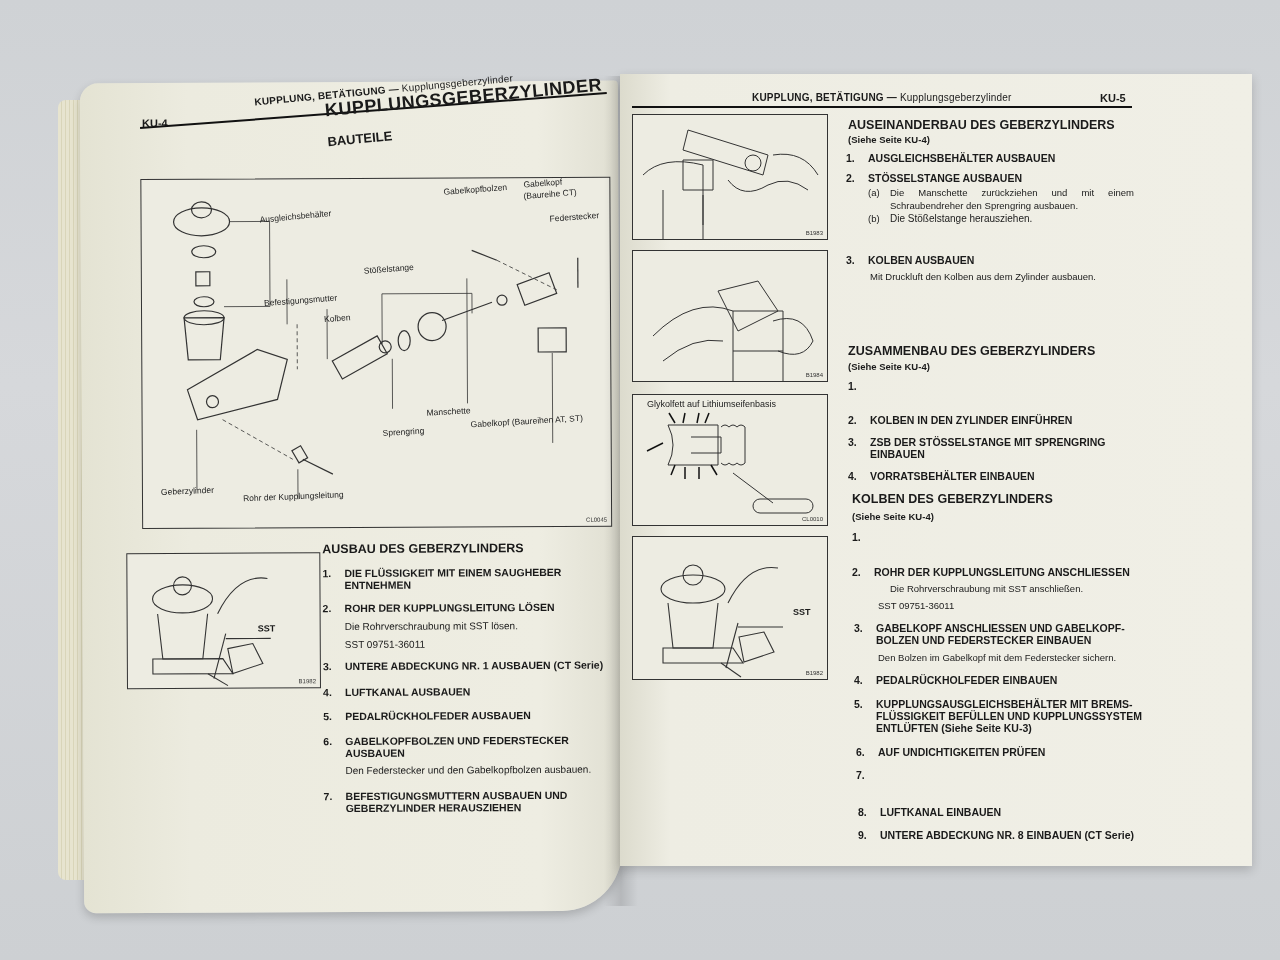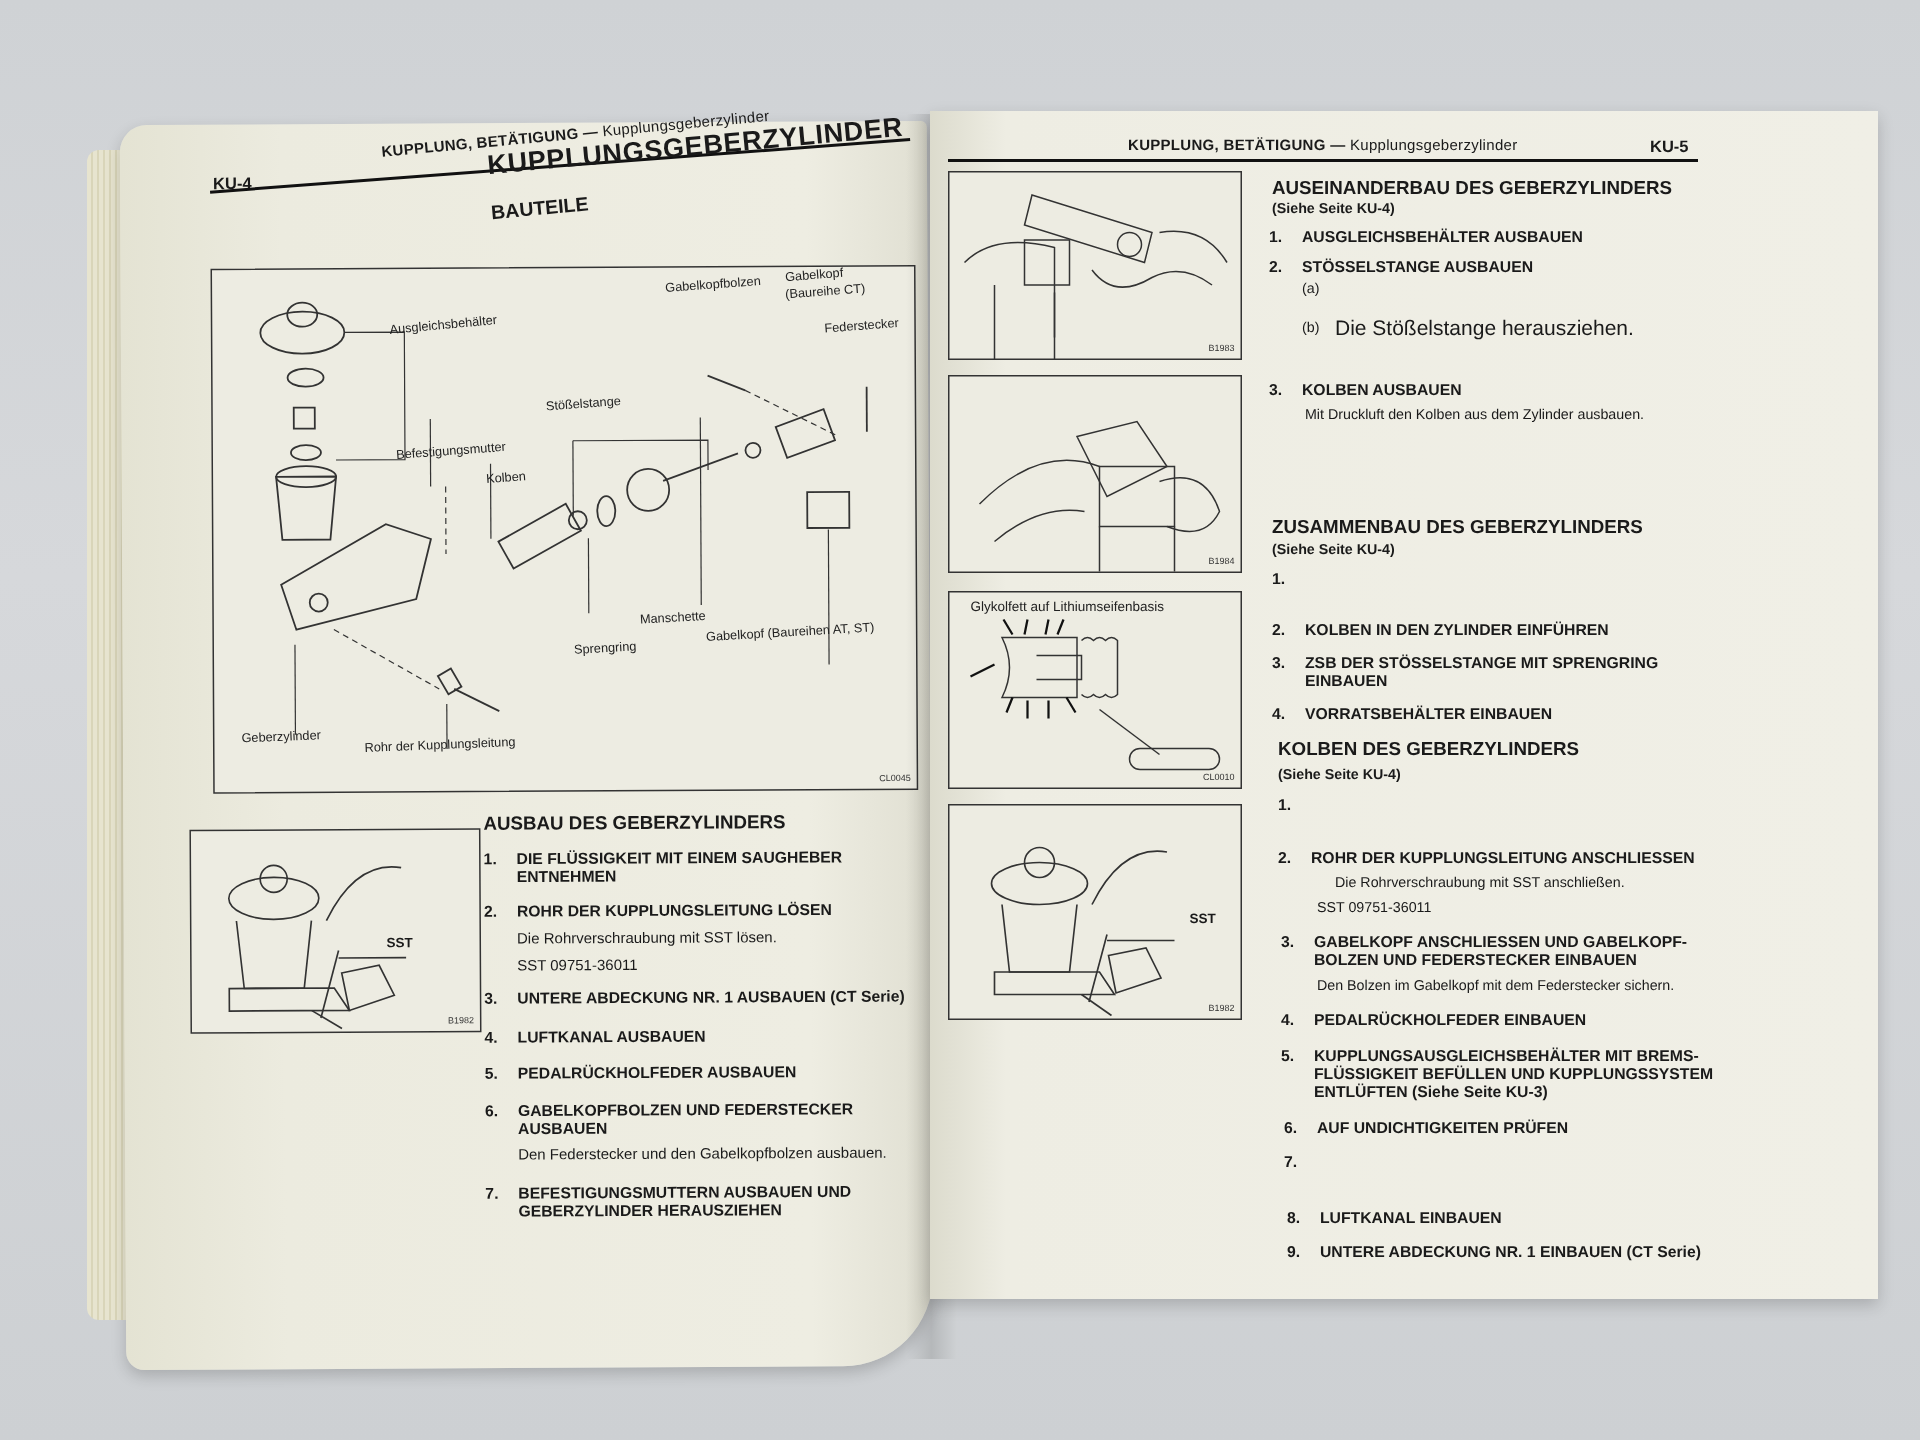--- a/index.html
+++ b/index.html
@@ -268,22 +268,23 @@
   <div class="see-page" style="left:228px;top:60px;">(Siehe Seite KU-4)</div>
   <div class="step" style="left:226px;top:78px;width:300px;height:14px;">
     <span class="num">1.</span>
     <span class="txt">AUSGLEICHSBEHÄLTER AUSBAUEN</span>
   </div>
   <div class="step" style="left:226px;top:98px;width:300px;height:14px;">
     <span class="num">2.</span>
     <span class="txt">STÖSSELSTANGE AUSBAUEN</span>
   </div>
   <div class="note" style="left:248px;top:112px;font-size:9.5px;">(a)</div>
+  <div class="note" style="left:270px;top:112px;width:244px;font-size:9.5px;text-align:justify;">Die Manschette zurückziehen und mit einem Schraubendreher den Sprengring ausbauen.</div>
   <div class="note" style="left:248px;top:138px;font-size:9.5px;">(b)</div>
-  <div class="note" style="left:270px;top:138px;font-size:14px;">Die Stößelstange herausziehen.</div>
+  <div class="note" style="left:270px;top:138px;font-size:10px;">Die Stößelstange herausziehen.</div>
   <div class="step" style="left:226px;top:180px;width:300px;height:14px;">
     <span class="num">3.</span>
     <span class="txt">KOLBEN AUSBAUEN</span>
   </div>
   <div class="note" style="left:250px;top:196px;font-size:9.5px;">Mit Druckluft den Kolben aus dem Zylinder ausbauen.</div>
 
   <div class="sec-title" style="left:228px;top:270px;">ZUSAMMENBAU DES GEBERZYLINDERS</div>
   <div class="see-page" style="left:228px;top:287px;">(Siehe Seite KU-4)</div>
   <div class="step" style="left:228px;top:306px;width:300px;height:26px;">
     <span class="num">1.</span>
@@ -331,15 +332,15 @@
   </div>
   <div class="step" style="left:236px;top:695px;width:300px;height:26px;">
     <span class="num">7.</span>
   </div>
   <div class="step" style="left:238px;top:732px;width:300px;height:14px;">
     <span class="num">8.</span>
     <span class="txt">LUFTKANAL EINBAUEN</span>
   </div>
   <div class="step" style="left:238px;top:755px;width:310px;height:14px;">
     <span class="num">9.</span>
-    <span class="txt" style="width:290px;">UNTERE ABDECKUNG NR. 1 EINBAUEN (CT Serie)</span>
+    <span class="txt" style="width:290px;">UNTERE ABDECKUNG NR. 8 EINBAUEN (CT Serie)</span>
   </div>
 </div>
 
 </body></html>

